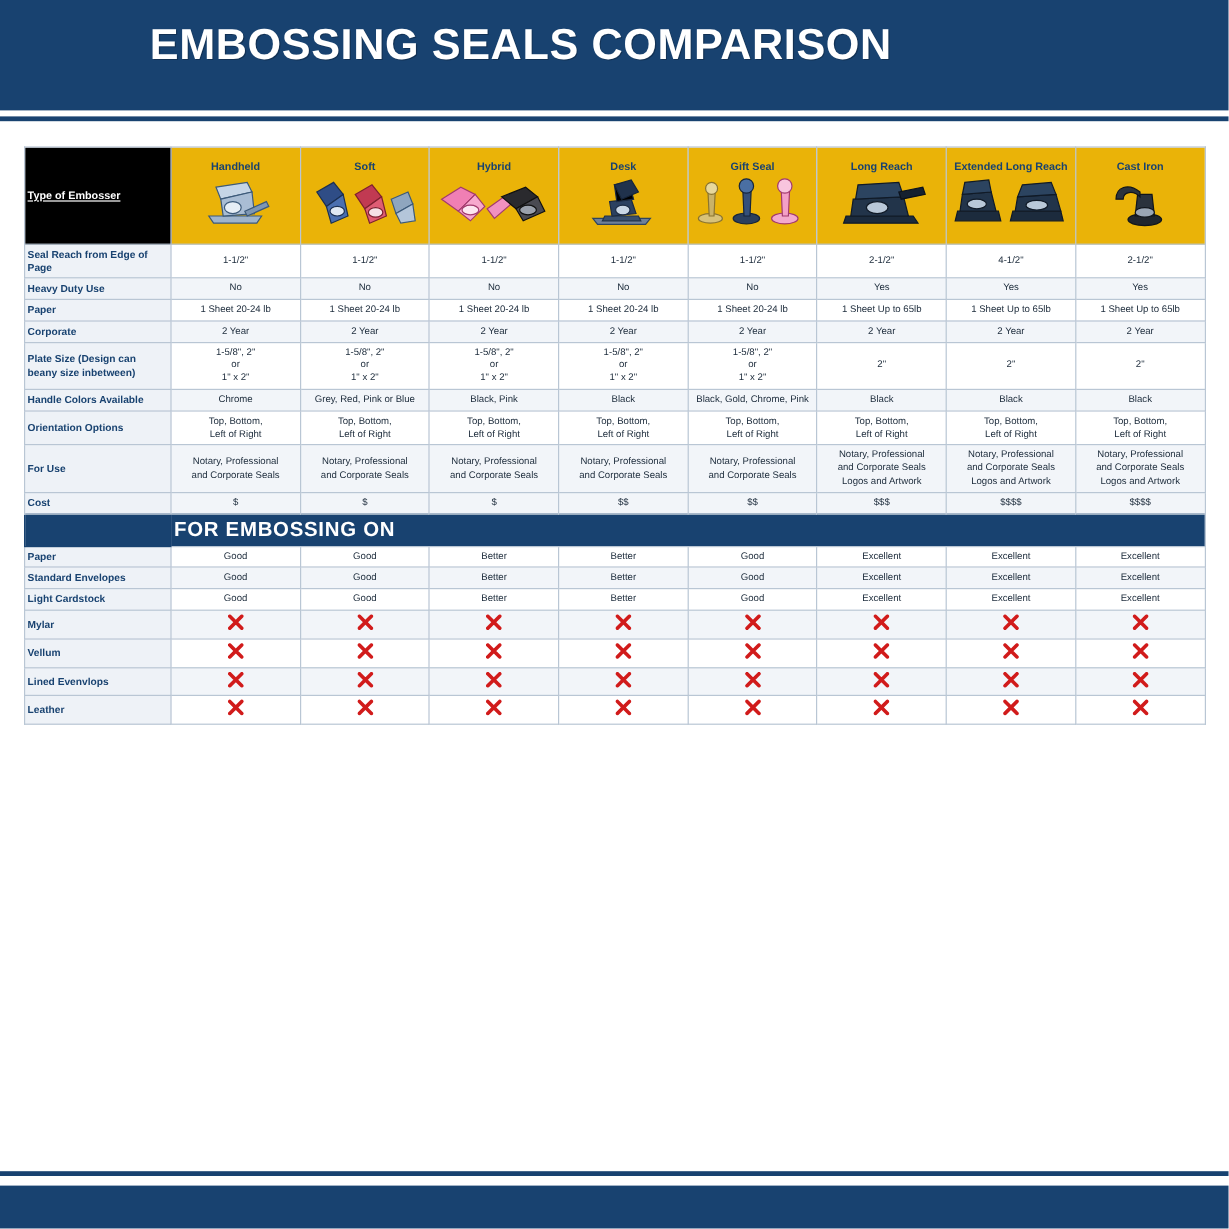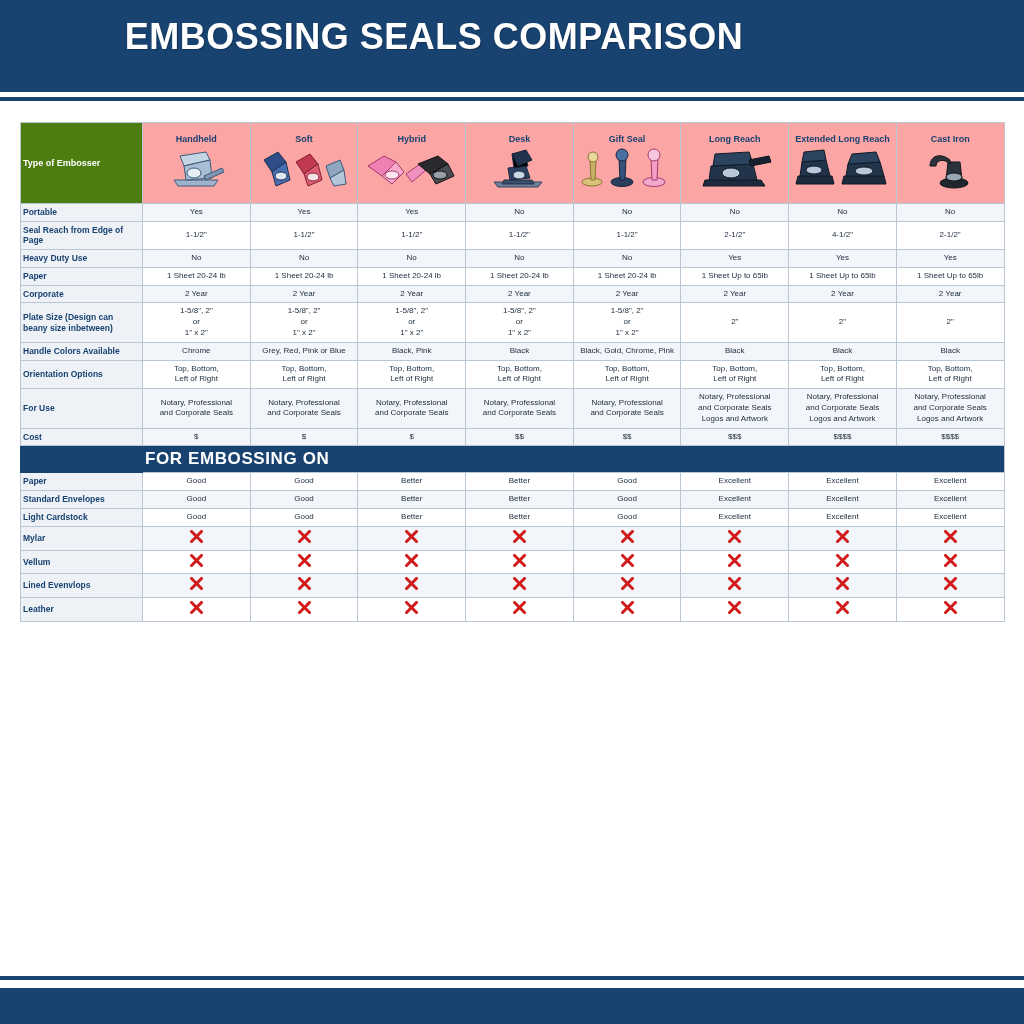--- a/index.html
+++ b/index.html
@@ -85,32 +85,33 @@
     background: #eef2f7;
     color: #184270;
     font-weight: bold;
     font-size: 8.5px;
     padding-left: 7px;
     text-align: left;
     line-height: 1.25;
   }
   
   .corner {
-    background: #4d7c0f;
+    background: #000000;
     color: #ffffff;
     font-weight: bold;
     font-size: 9px;
     text-align: left;
     padding-left: 7px;
     vertical-align: bottom;
     padding-bottom: 16px;
+    text-decoration: underline;
   }
   
   .colhead {
-    background: #fca5a5;
+    background: #eab308;
     text-align: center;
     vertical-align: top;
     padding: 5px 1px 2px 1px;
     height: 74px;
   }
   .colhead .name {
     display: block;
     color: #184270;
     font-weight: bold;
     font-size: 9px;
@@ -296,31 +297,20 @@
                 <path d="M36 14 C26 6, 16 10, 16 20 L22 20 C22 14, 30 12, 36 18 Z" fill="#2b333d" stroke="#10151b" stroke-width="1"></path>
                 <ellipse cx="40" cy="31" rx="8" ry="4" fill="#9aa6b4" stroke="#10151b" stroke-width="1"></ellipse>
               </svg>
             </span>
           </th>
         </tr>
       </thead>
 
       <tbody>
 
-        <tr>
-          <td class="rowlabel">Portable</td>
-          <td class="cell alt">Yes</td>
-          <td class="cell alt">Yes</td>
-          <td class="cell alt">Yes</td>
-          <td class="cell alt">No</td>
-          <td class="cell alt">No</td>
-          <td class="cell alt">No</td>
-          <td class="cell alt">No</td>
-          <td class="cell alt">No</td>
-        </tr>
 
         <tr>
           <td class="rowlabel">Seal Reach from Edge of Page</td>
           <td class="cell plain">1-1/2"</td>
           <td class="cell plain">1-1/2"</td>
           <td class="cell plain">1-1/2"</td>
           <td class="cell plain">1-1/2"</td>
           <td class="cell plain">1-1/2"</td>
           <td class="cell plain">2-1/2"</td>
           <td class="cell plain">4-1/2"</td>

